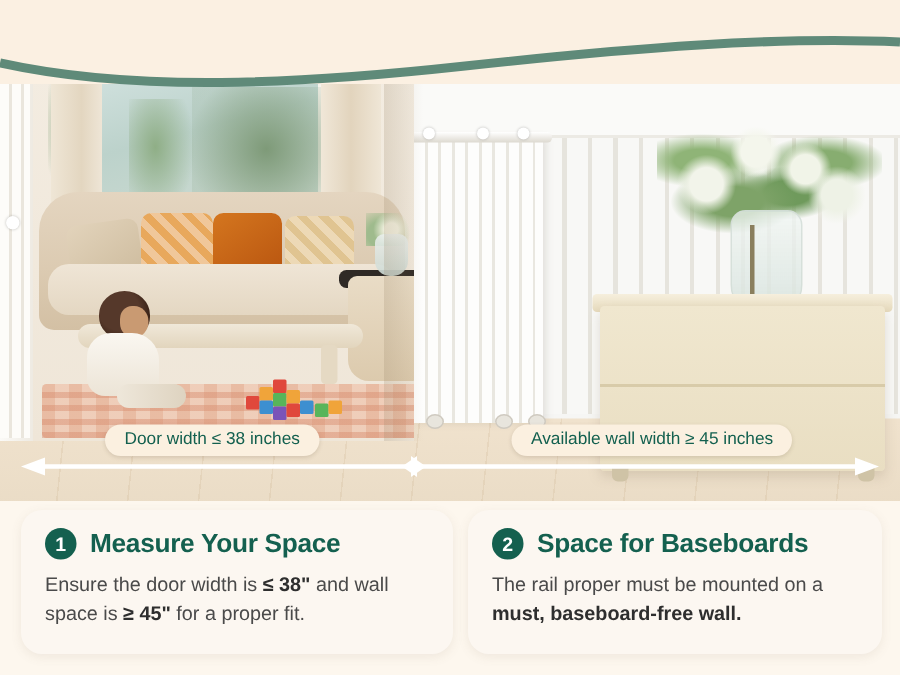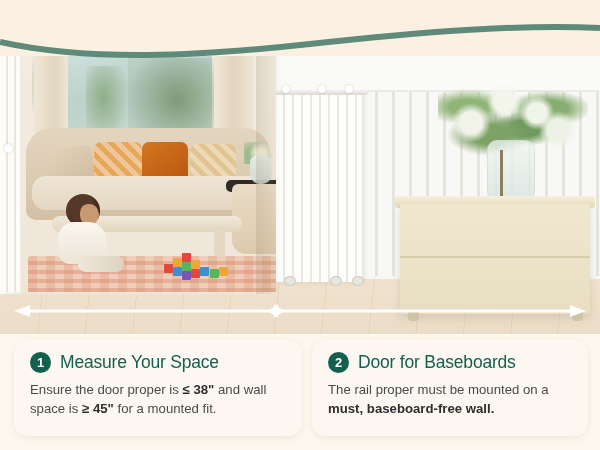--- a/index.html
+++ b/index.html
@@ -161,21 +161,21 @@
   .card1{left:14px;width:288px;}
   .card2{left:312px;width:276px;}
   .card-head{display:flex;align-items:center;gap:9px;margin-bottom:7px;}
   .badge{
     width:21px;height:21px;border-radius:50%;
     background:#14604f;color:#fff;
     font-size:13px;font-weight:bold;
     display:flex;align-items:center;justify-content:center;flex:0 0 auto;
     line-height:1;
   }
-  .card-title{font-size:17.5px;font-weight:normal;color:#14604f;letter-spacing:-.2px;}
+  .card-title{font-size:17.5px;font-weight:bold;color:#14604f;letter-spacing:-.2px;}
   .card-body{font-size:13.2px;color:#4a4a4a;line-height:1.45;}
   .card-body b{color:#2e2e2e;font-weight:bold;}
 </style>
 </head>
 <body>
 
 <div id="root">
 
   <div class="photo">
     <div class="wall"></div>
@@ -252,43 +252,45 @@
   <div class="arrowbar">
     <svg width="600" height="16" viewBox="0 0 600 16">
       <line x1="20" y1="8" x2="580" y2="8" stroke="#ffffff" stroke-width="3"></line>
       <polygon points="14,8 30,2 30,14" fill="#ffffff"></polygon>
       <polygon points="586,8 570,2 570,14" fill="#ffffff"></polygon>
       <polygon points="268,8 278,1 278,15" fill="#ffffff"></polygon>
       <polygon points="284,8 274,1 274,15" fill="#ffffff"></polygon>
     </svg>
   </div>
 
+  <div class="pill pill-left">Door width ≤ 38 inches</div>
+  <div class="pill pill-right">Available wall width ≥ 45 inches</div>
 
   <div class="header">
     <div class="header-title">Installation Steps</div>
   </div>
   <div class="wave-wrap">
     <svg width="600" height="80" viewBox="0 0 600 80" preserveAspectRatio="none">
       <path d="M0,42 C90,62 200,56 310,44 C420,32 520,24 600,28 L600,0 L0,0 Z" fill="#fbf0e2"></path>
       <path d="M0,42 C90,62 200,56 310,44 C420,32 520,24 600,28" fill="none" stroke="#5f8a79" stroke-width="6"></path>
     </svg>
   </div>
 
   <div class="cards">
 
     <div class="card card1">
       <div class="card-head">
         <div class="badge">1</div>
         <div class="card-title">Measure Your Space</div>
       </div>
-      <div class="card-body"><span>Ensure the door proper is </span><b>≤ 38"</b><span> and wall space is </span><b>≥ 45"</b><span> for a mounted fit.</span></div>
+      <div class="card-body"><span>Ensure the door width is </span><b>≤ 38"</b><span> and wall space is </span><b>≥ 45"</b><span> for a proper fit.</span></div>
     </div>
 
     <div class="card card2">
       <div class="card-head">
         <div class="badge">2</div>
-        <div class="card-title">Door for Baseboards</div>
+        <div class="card-title">Space for Baseboards</div>
       </div>
       <div class="card-body"><span>The rail proper must be mounted on a </span><b>must, baseboard-free wall.</b></div>
     </div>
 
   </div>
 </div>
 
 </body></html>

